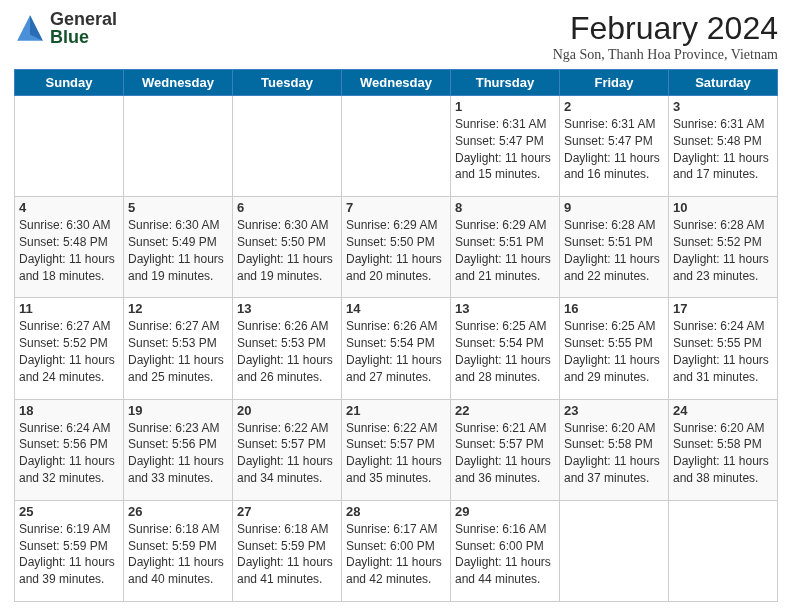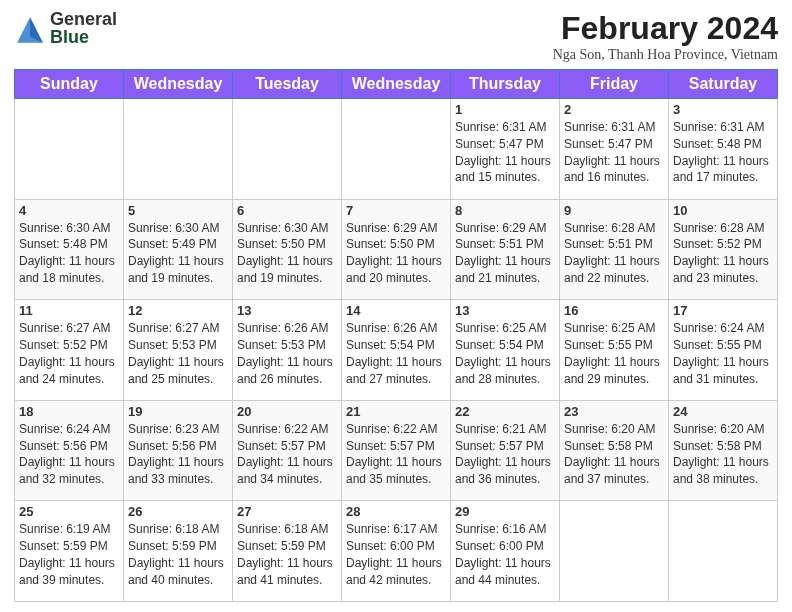--- a/index.html
+++ b/index.html
@@ -18,21 +18,21 @@
       flex-direction: column;
     }
     .header {
       display: flex;
       justify-content: space-between;
       align-items: flex-start;
       margin-bottom: 6px;
     }
     .logo {
       display: flex;
-      align-items: flex-end;
+      align-items: center;
     }
     .logo-text {
       display: flex;
       flex-direction: column;
       line-height: 1;
     }
     .logo-general {
       font-size: 18px;
       font-weight: bold;
       color: #333;
@@ -45,40 +45,40 @@
     .logo-icon {
       width: 32px;
       height: 32px;
       margin-right: 4px;
     }
     .title-block {
       text-align: right;
     }
     .month-year {
       font-size: 32px;
-      font-weight: bold;
+      font-weight: normal;
       color: #222;
     }
     .location {
       font-size: 14px;
       color: #444;
       font-family: Liberation Serif, serif;
     }
     .calendar {
       flex: 1;
       border: 1px solid #ccc;
       border-collapse: collapse;
       width: 100%;
       table-layout: fixed;
     }
     .calendar th {
-      background: #8b5cf6;
+      background: #0369a1;
       color: #fff;
       text-align: center;
-      font-size: 16px;
+      font-size: 13px;
       font-weight: bold;
       padding: 5px 2px;
       border: 1px solid #3a7fc1;
     }
     .calendar td {
       border: 1px solid #ccc;
       vertical-align: top;
       padding: 3px 4px;
       font-size: 9.5px;
       color: #333;

